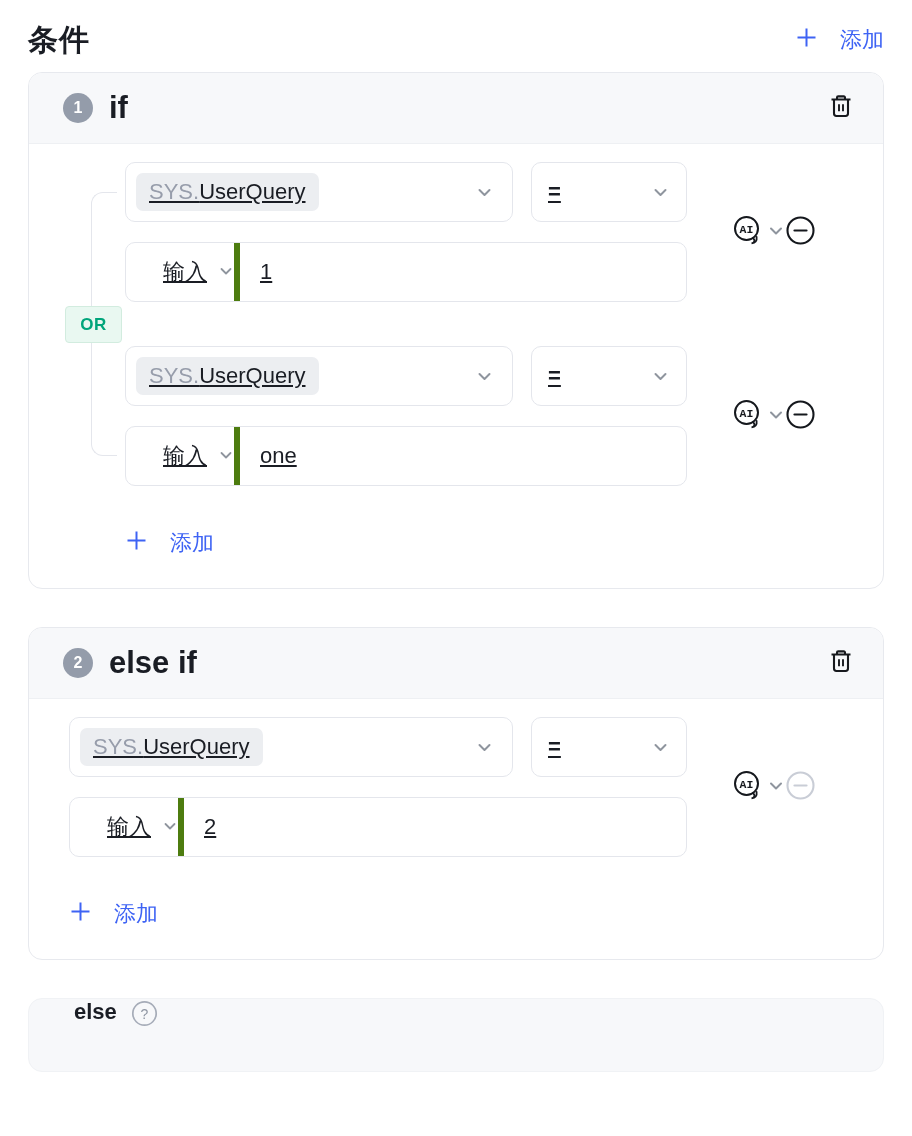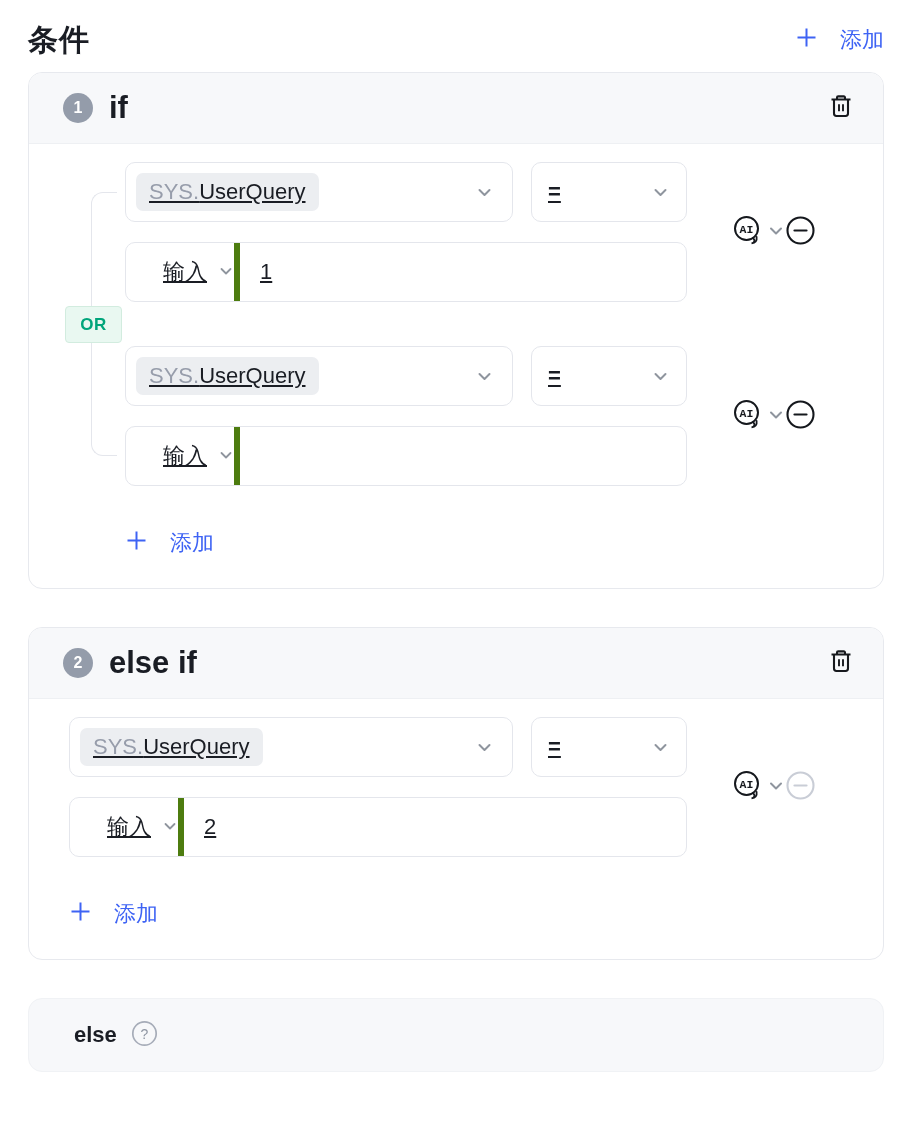--- a/index.html
+++ b/index.html
@@ -127,21 +127,21 @@
   }
   .ai-btn { display: flex; align-items: center; gap: 3px; }
   .add-row { margin-top: 42px; }
   .add-row.indented { margin-left: 72px; }
   
   .else-card {
     background: #f7f8fa;
     border: 1px solid #f0f2f5;
     border-radius: 14px;
     height: 74px;
-    display: flex; align-items: center; gap: 13px;
+    display: flex; gap: 13px;
     padding: 0 28px 0 45px;
   }
   .else-label { font-size: 22px; font-weight: 700; }
 </style>
 </head>
 <body>
 
 <div class="title-row">
   <div class="page-title">条件</div>
   <button class="add-link">
@@ -259,20 +259,21 @@
             </div>
             <div class="row input-row">
               <div class="input-prefix">
                 <span>输入</span>
                 <span>
                   <svg width="16" height="16" viewBox="0 0 16 16">
                       <path d="M3.5 6 l4.5 4.5 4.5-4.5" stroke="#8f959e" stroke-width="1.8" fill="none" stroke-linecap="round" stroke-linejoin="round"></path>
                     </svg>
                 </span>
               </div>
+              <input class="input-value" value="one" style="">
             </div>
           </div>
           <div class="iconzone">
             <button class="icon-btn ai-btn">
               <span>
                 <svg width="33" height="33" viewBox="0 0 33 33" fill="none">
                   <circle cx="15.5" cy="14.5" r="11.5" stroke="#15181d" stroke-width="2"></circle>
                   <path d="M22 24 c2.6 2.2 1.4 4.6 -1.4 5.4 c3.8 -0.4 5.6 -2.6 5 -6.4" stroke="#15181d" stroke-width="1.8" fill="none" stroke-linecap="round"></path>
                   <text x="15.5" y="19" text-anchor="middle" font-size="11.5" font-weight="bold" font-family="Liberation Mono, DejaVu Sans Mono, monospace" fill="#15181d">AI</text>
                 </svg>

